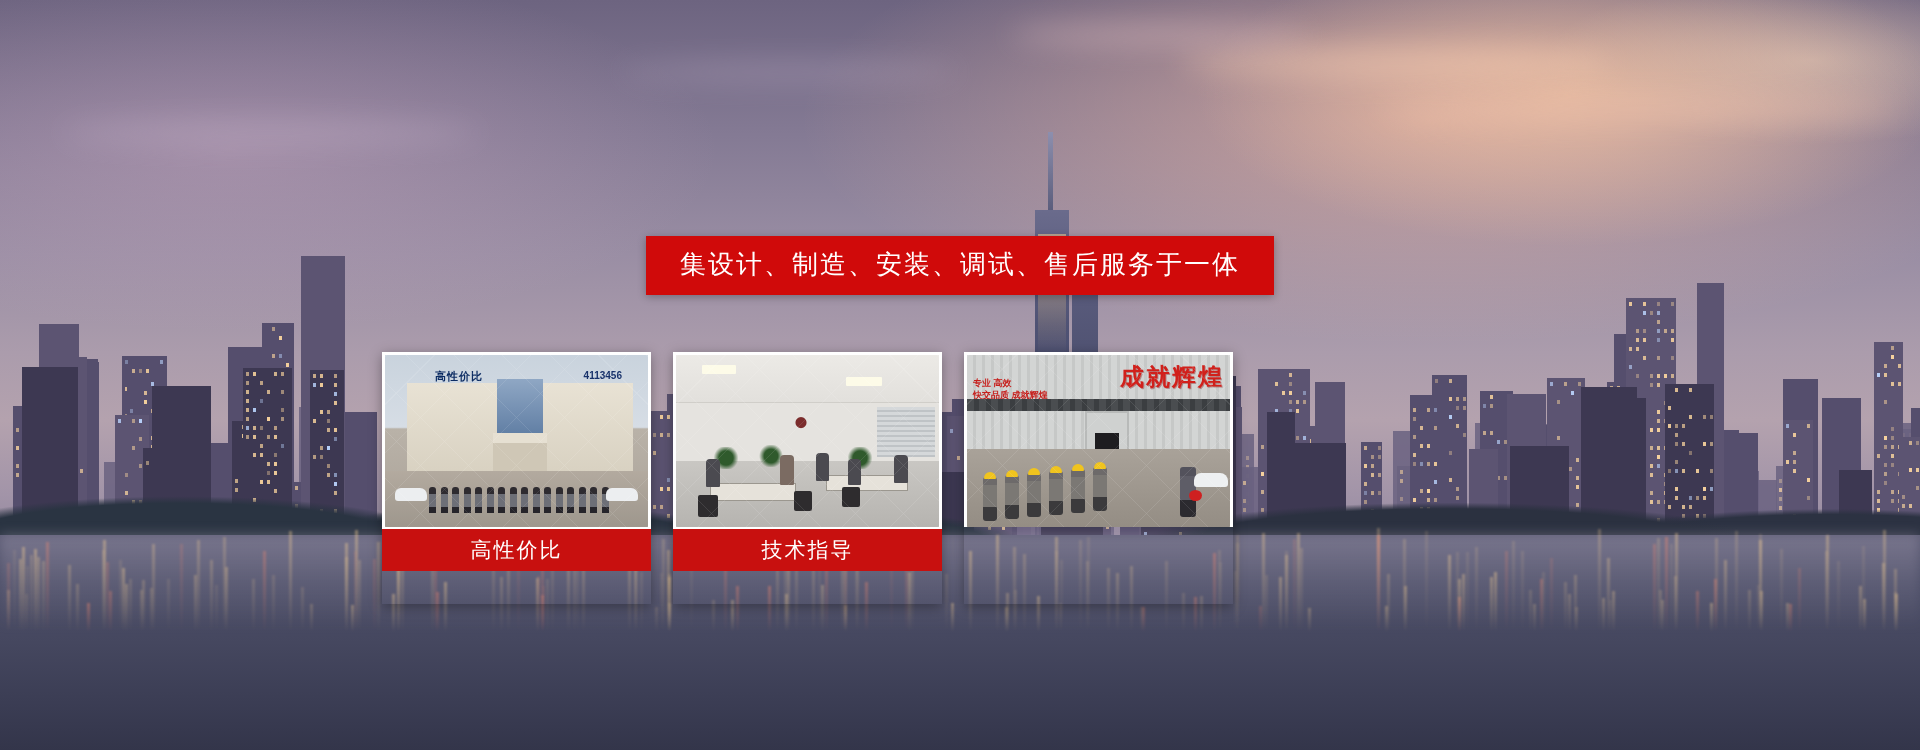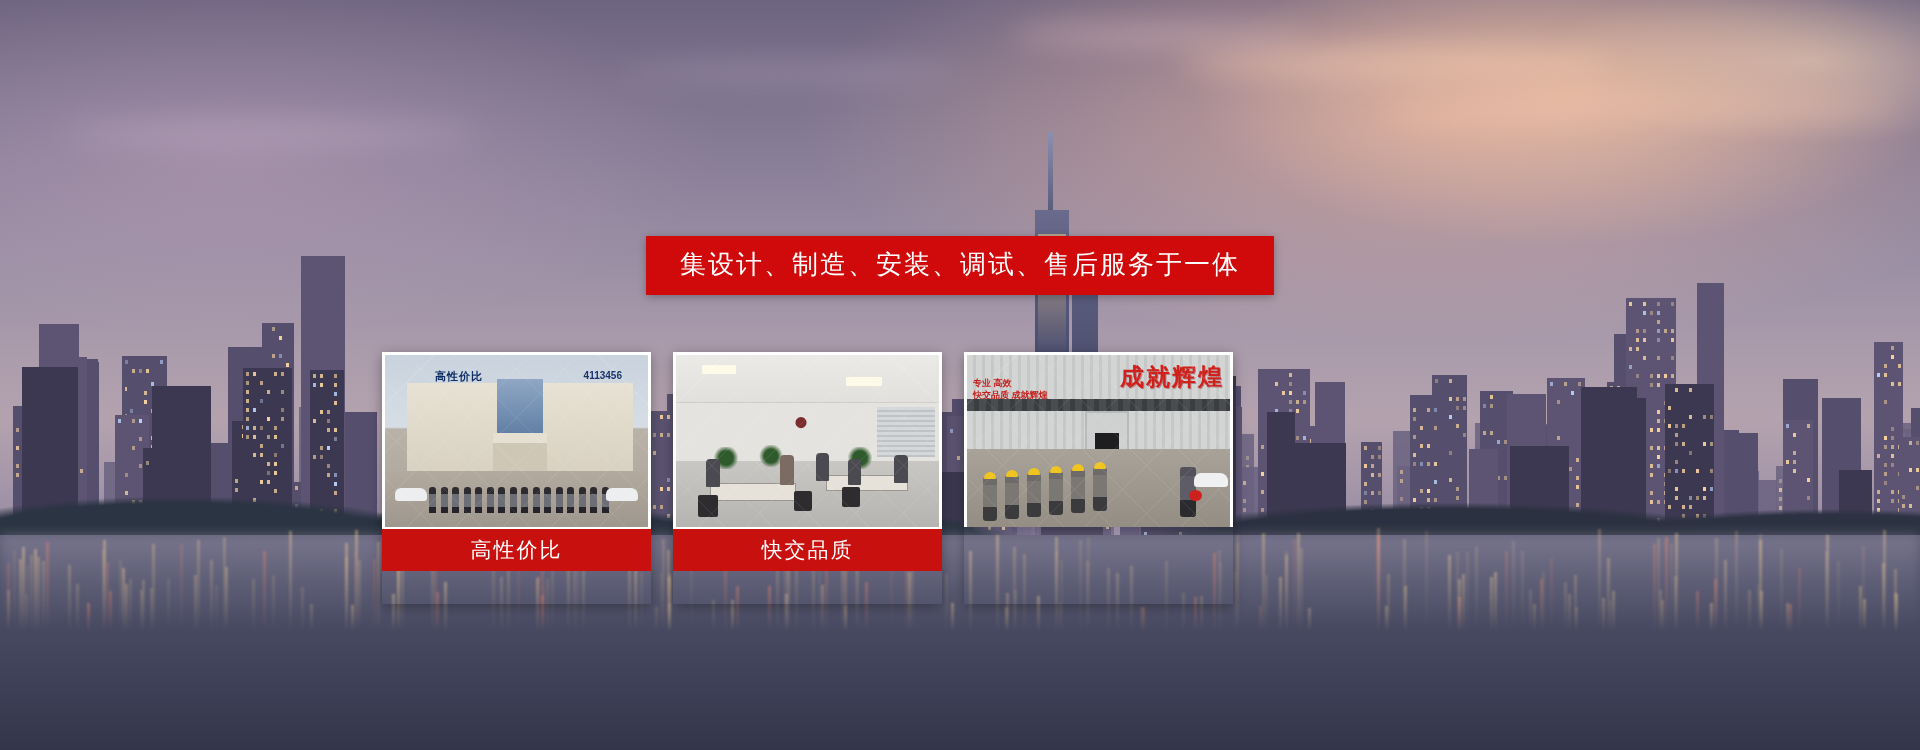--- a/index.html
+++ b/index.html
@@ -2441,21 +2441,21 @@
         <div class="chair" style="left:22px;top:140px;width:20px;height:22px;"></div>
         <div class="chair" style="left:118px;top:136px;width:18px;height:20px;"></div>
         <div class="chair" style="left:166px;top:132px;width:18px;height:20px;"></div>
         <div class="pers" style="left:30px;top:104px;width:14px;height:28px;"></div>
         <div class="pers" style="left:104px;top:100px;width:14px;height:30px;background:#7b6b62;"></div>
         <div class="pers" style="left:140px;top:98px;width:13px;height:28px;"></div>
         <div class="pers" style="left:172px;top:104px;width:13px;height:26px;"></div>
         <div class="pers" style="left:218px;top:100px;width:14px;height:28px;"></div>
         <div class="wm"></div>
       </div>
-      <div class="cap">快交品质</div>
+      <div class="cap">技术指导</div>
     </div>
 
     <div class="card">
       <div class="thumb t4">
         <div class="fac"></div>
         <div class="redsign">成就辉煌</div>
         <div class="redsign2">专业 高效<br>快交品质 成就辉煌</div>
         <div class="strip"></div>
         <div class="door"></div>
         <div class="doorway"></div>

